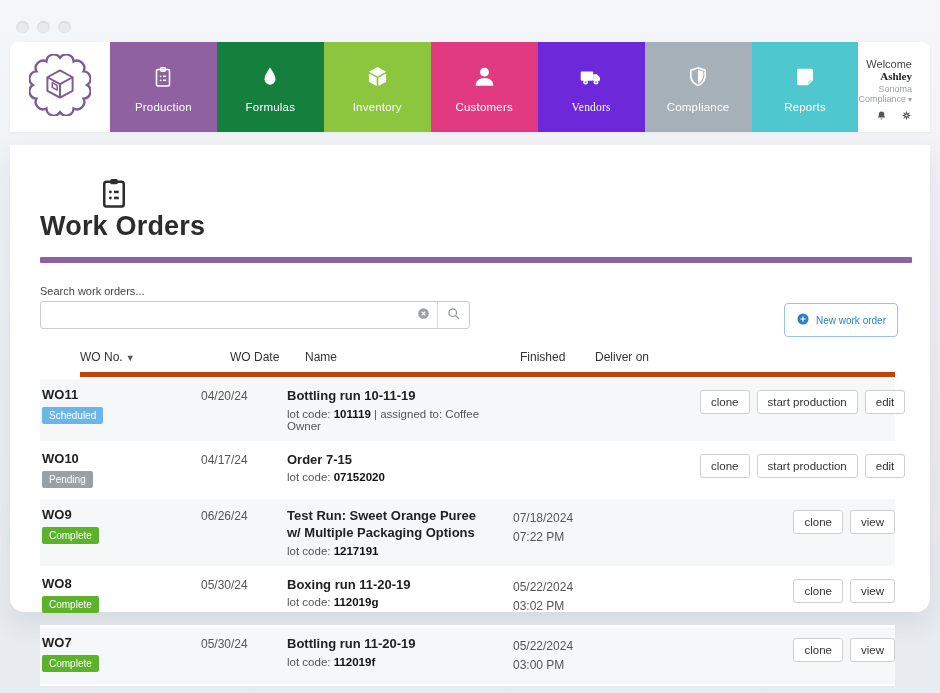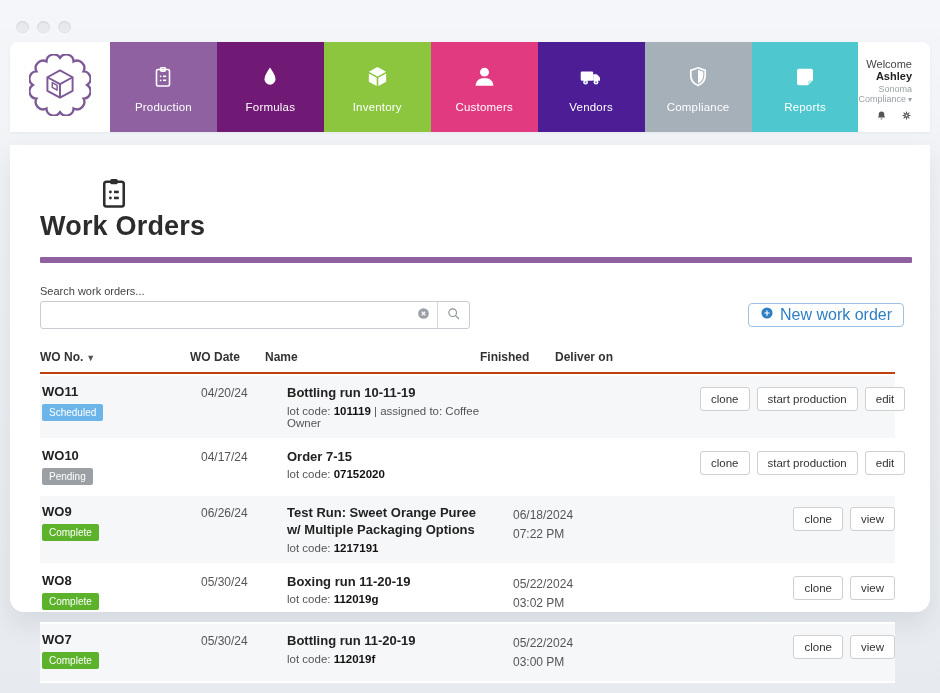--- a/index.html
+++ b/index.html
@@ -18,21 +18,21 @@
             background:#fff; border-radius:8px 8px 0 0; display:flex;
             box-shadow:0 1px 3px rgba(40,50,60,.06); }
   .logo-box { width:110px; display:flex; align-items:center; justify-content:center; }
   .tabs { display:flex; width:824px; }
   .tab { flex:1; display:flex; flex-direction:column; align-items:center;
          justify-content:center; color:#fff; cursor:pointer; }
   .tab .ticon { height:30px; display:flex; align-items:center; }
   .tab .tlabel { font-size:11.5px; margin-top:9px; letter-spacing:.2px; }
   .userarea { flex:1; text-align:right; padding:16px 18px 0 0; }
   .welcome { font-size:11px; color:#444; }
-  .welcome b { color:#222; }
+  .welcome b { color:#222;font-family:Liberation Serif, serif; }
   .account { font-size:9px; color:#9aa0a6; margin-top:2px; }
   .account .caret { font-size:8px; margin-left:2px; }
   .usericons { margin-top:6px; display:flex; gap:14px; justify-content:flex-end; }
   .usericons svg { display:block; }
   
   .card { position:absolute; left:10px; right:10px; top:145px; height:467px;
           background:#fff; border-radius:0 0 14px 14px;
           box-shadow:0 12px 26px rgba(50,60,75,.10); }
   .pageicon { position:absolute; left:86px; top:30px; }
   .pagetitle { position:absolute; left:30px; top:66px; font-size:27px;
@@ -42,29 +42,29 @@
   .searchzone { position:absolute; left:30px; top:140px; }
   .searchlabel { font-size:11px; color:#444; display:block; margin-bottom:4px; }
   .searchbox { width:430px; height:28px; border:1px solid #c9ccd0; border-radius:3px;
                background:#fff; display:flex; align-items:center; }
   .searchbox input { flex:1; border:none; outline:none; height:100%; padding:0 8px;
                      font-size:12px; font-family:"Liberation Sans",sans-serif; background:transparent; }
   .clearbtn { width:28px; height:100%; border:none; background:transparent;
               display:flex; align-items:center; justify-content:center; cursor:pointer; }
   .searchbtn { width:32px; height:100%; border:none; border-left:1px solid #d5d8db;
                background:transparent; display:flex; align-items:center; justify-content:center; cursor:pointer; }
-  .newbtn { position:absolute; right:26px; top:158px; display:flex; align-items:center; gap:6px;
-            padding:2px 11px; background:#fff; border:1px solid #9cc3e6; border-radius:4px;
-            color:#2f7fc3; font-size:16px; font-family:"Liberation Sans",sans-serif; cursor:pointer; }
+  .newbtn { position:absolute; right:32px; top:158px; display:flex; align-items:center; gap:6px;
+            padding:8px 11px; background:#fff; border:1px solid #9cc3e6; border-radius:4px;
+            color:#2f7fc3; font-size:10px; font-family:"Liberation Sans",sans-serif; cursor:pointer; }
   
   .table { position:absolute; left:30px; right:35px; top:205px; }
   .trow { display:grid; grid-template-columns:150px 75px 215px 75px 90px 1fr;
           align-items:start; padding:8px 0 9px 0; }
-  .thead { font-size:12px; font-weight:700; color:#333; padding:0 0 8px 0;
-           border-bottom:2px solid #c2410c; }
+  .thead { font-size:12px; font-weight:400; color:#333; padding:0 0 8px 0;
+           border-bottom:5px solid #c2410c;margin-left:40px; }
   .thead .sortcaret { font-size:9px; color:#555; margin-left:3px; }
   .trow.alt { background:#f6f7f8; }
   .trow + .trow { border-top:2px solid #fff;gap:11px; }
   .wono { font-size:13px; font-weight:700; color:#222; padding-left:2px; }
   .badge { display:inline-block; margin-top:5px; margin-left:2px; color:#fff; font-size:10px;
            padding:3px 7px; border-radius:2px; }
   .cdate { font-size:12px; color:#555; padding-top:2px; }
   .cname { padding-right:12px; }
   .cname .nm { font-size:13px; font-weight:700; color:#222; line-height:1.35; }
   .cname .lot { font-size:11.5px; color:#555; margin-top:3px; }
@@ -103,21 +103,21 @@
           <rect x="5.5" y="4.5" width="13" height="16.5" rx="1.5"></rect>
           <rect x="9.5" y="2.7" width="5" height="3.4" rx="1"></rect>
           <circle cx="9.6" cy="11.3" r=".9" fill="#fff" stroke="none"></circle>
             <line x1="12" y1="11.3" x2="15.2" y2="11.3"></line>
           <circle cx="9.6" cy="15.3" r=".9" fill="#fff" stroke="none"></circle>
             <line x1="12" y1="15.3" x2="15.2" y2="15.3"></line>
         </svg>
       </span>
       <span class="tlabel">Production</span>
     </div>
-    <div class="tab" style="background-color: #701a75;">
+    <div class="tab" style="background-color: #15803d;">
       <span class="ticon">
         <svg width="24" height="24" viewBox="0 0 24 24">
           <path d="M12 2.5 C9 7 6.5 10.8 6.5 14.2 a5.5 5.5 0 0 0 11 0 C17.5 10.8 15 7 12 2.5 Z" fill="#fff"></path>
         </svg>
       </span>
       <span class="tlabel">Formulas</span>
     </div>
     <div class="tab" style="background-color: rgb(140, 198, 63);">
       <span class="ticon">
         <svg width="25" height="25" viewBox="0 0 24 24" fill="#fff">
@@ -130,21 +130,21 @@
     </div>
     <div class="tab" style="background-color: rgb(226, 58, 129);">
       <span class="ticon">
         <svg width="25" height="25" viewBox="0 0 24 24" fill="#fff">
           <circle cx="12" cy="7.8" r="4.3"></circle>
           <path d="M3.5 20.8 c0-4.8 3.8-7.4 8.5-7.4 s8.5 2.6 8.5 7.4 z"></path>
         </svg>
       </span>
       <span class="tlabel">Customers</span>
     </div>
-    <div class="tab" style="background-color: #4c1d95;">
+    <div class="tab" style="background-color: #6d28d9; font-family: Liberation Serif, serif;">
       <span class="ticon">
         <svg width="26" height="26" viewBox="0 0 24 24" fill="#fff">
           <rect x="2.5" y="7" width="11.5" height="8.5" rx="1"></rect>
           <path d="M14 9.5 h3.4 l2.9 3 v3 h-6.3 z"></path>
           <circle cx="7" cy="16.8" r="2.2"></circle>
             <circle cx="7" cy="16.8" r=".9" fill="#548dcd"></circle>
           <circle cx="16.6" cy="16.8" r="2.2"></circle>
             <circle cx="16.6" cy="16.8" r=".9" fill="#548dcd"></circle>
         </svg>
       </span>
@@ -305,21 +305,21 @@
       <div>
         <div class="wono">WO9</div>
         <span class="badge" style="background-color: rgb(92, 179, 43);">Complete</span>
       </div>
       <div class="cdate">06/26/24</div>
       <div class="cname">
         <div class="nm">Test Run: Sweet Orange Puree w/ Multiple Packaging Options</div>
         <div class="lot"><span>lot code: </span><b>1217191</b><span></span></div>
       </div>
       <div class="cfin">
-          <div>06/18/2024</div>
+          <div>07/18/2024</div>
           <div>07:22 PM</div>
         </div>
       <div class="cdel"></div>
       <div class="cact">
         <button class="abtn">clone</button>
         <button class="abtn">view</button>
       </div>
     </div>
 
     <div class="trow">

